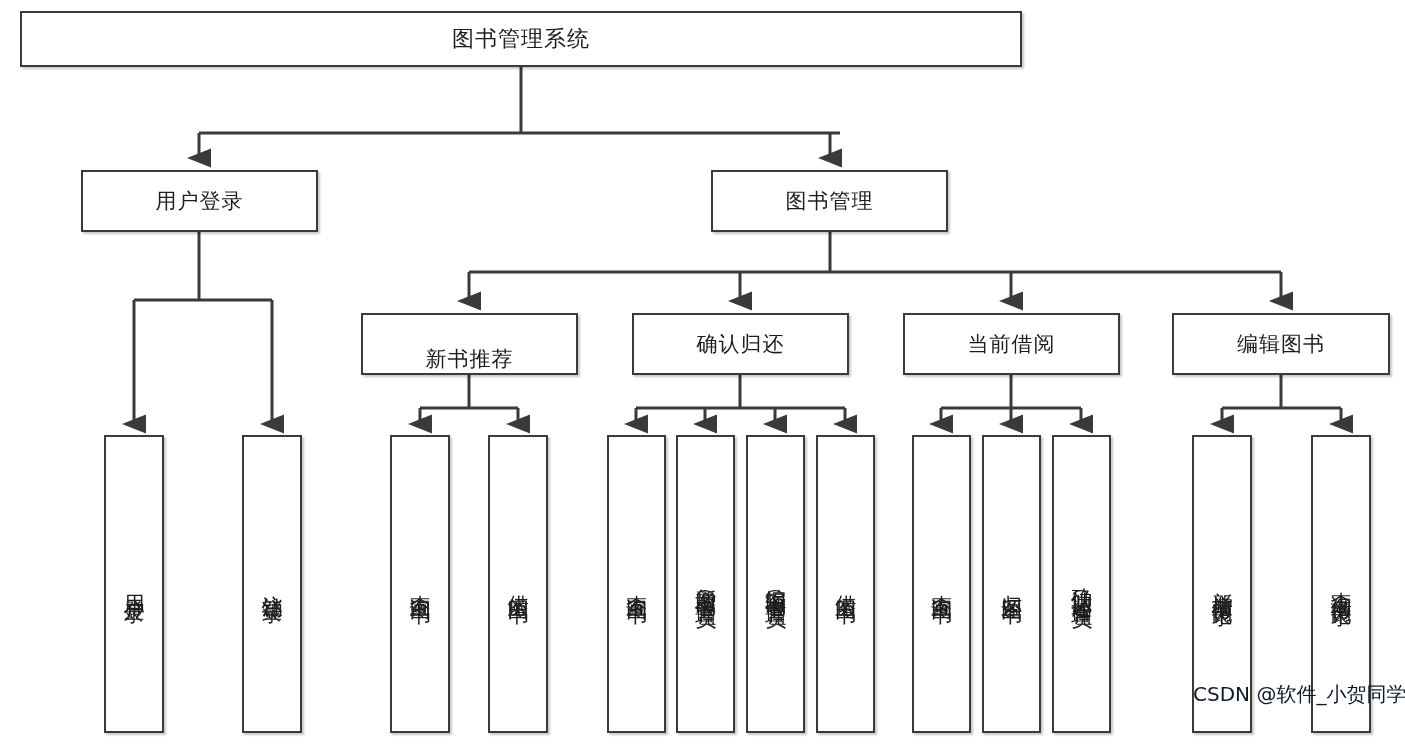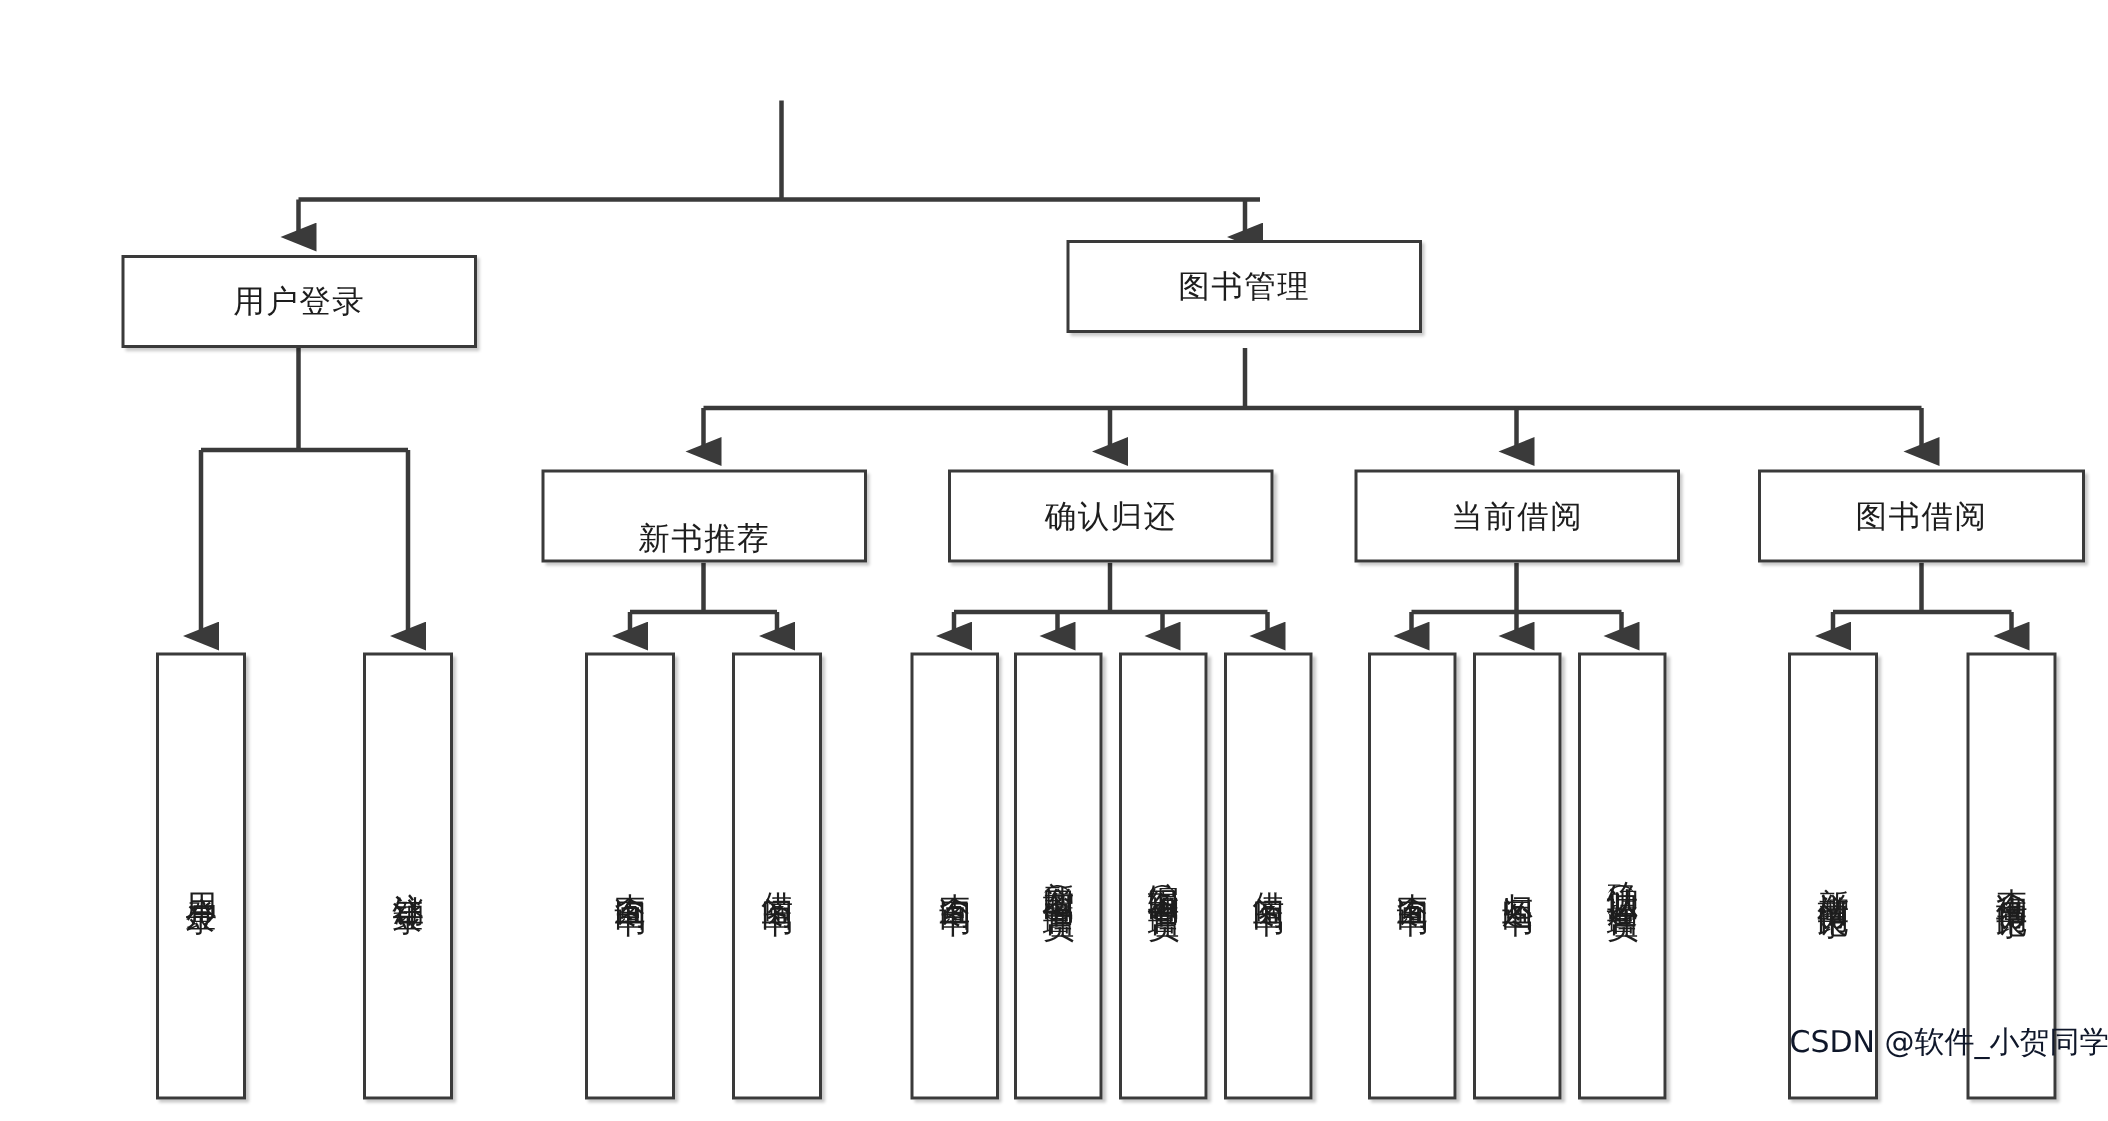--- a/index.html
+++ b/index.html
@@ -116,39 +116,42 @@
       <path d="M1011,408 L1011,424" marker-end="url(#arw)"></path>
       <path d="M1081,408 L1081,424" marker-end="url(#arw)"></path>
 
       <path d="M1281,375 L1281,408"></path>
       <path d="M1222,408 L1341,408"></path>
       <path d="M1222,408 L1222,424" marker-end="url(#arw)"></path>
       <path d="M1341,408 L1341,424" marker-end="url(#arw)"></path>
     </g>
   </svg>
 
+  <div class="node h root" style="left:20px; top:11px; width:1002px; height:56px;">
+    <span>图书管理系统</span>
+  </div>
 
   <div class="node h" style="left:81px; top:170px; width:237px; height:62px;">
     <span>用户登录</span>
   </div>
-  <div class="node h" style="left:711px; top:160px; width:237px; height:62px;">
+  <div class="node h" style="left:711px; top:170px; width:237px; height:62px;">
     <span>图书管理</span>
   </div>
 
   <div class="node h" style="left:361px; top:313px; width:217px; height:62px;align-items:flex-end;">
     <span>新书推荐</span>
   </div>
   <div class="node h" style="left:632px; top:313px; width:217px; height:62px;">
     <span>确认归还</span>
   </div>
   <div class="node h" style="left:903px; top:313px; width:217px; height:62px;">
     <span>当前借阅</span>
   </div>
   <div class="node h" style="left:1172px; top:313px; width:218px; height:62px;">
-    <span>图书借阅</span>
+    <span>编辑图书</span>
   </div>
 
   <div class="node v" style="left:104px; top:435px; width:60px; height:298px;">
     <span class="vtext">用户登录</span>
   </div>
   <div class="node v" style="left:242px; top:435px; width:60px; height:298px;">
     <span class="vtext">注销登录</span>
   </div>
 
   <div class="node v" style="left:390px; top:435px; width:60px; height:298px;">

